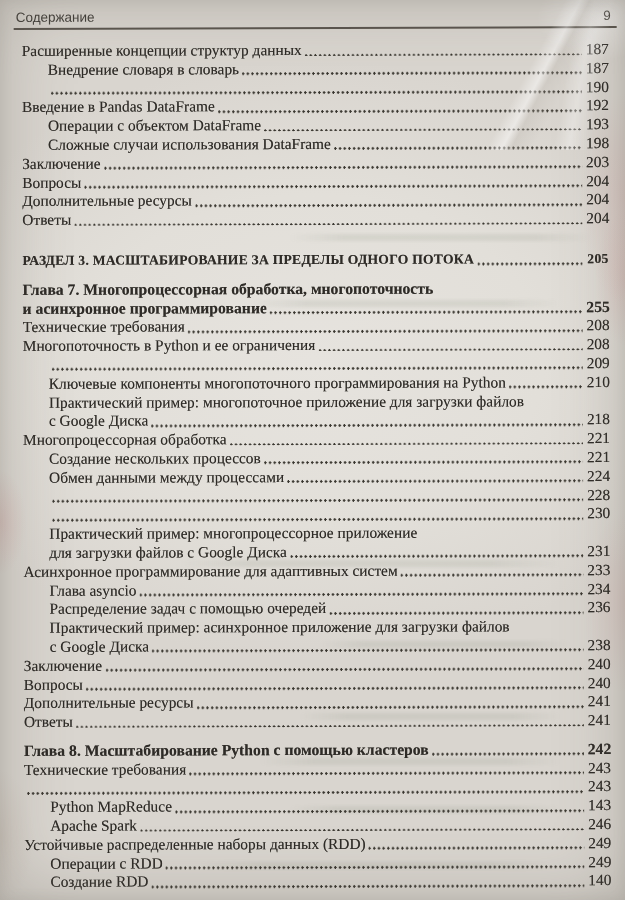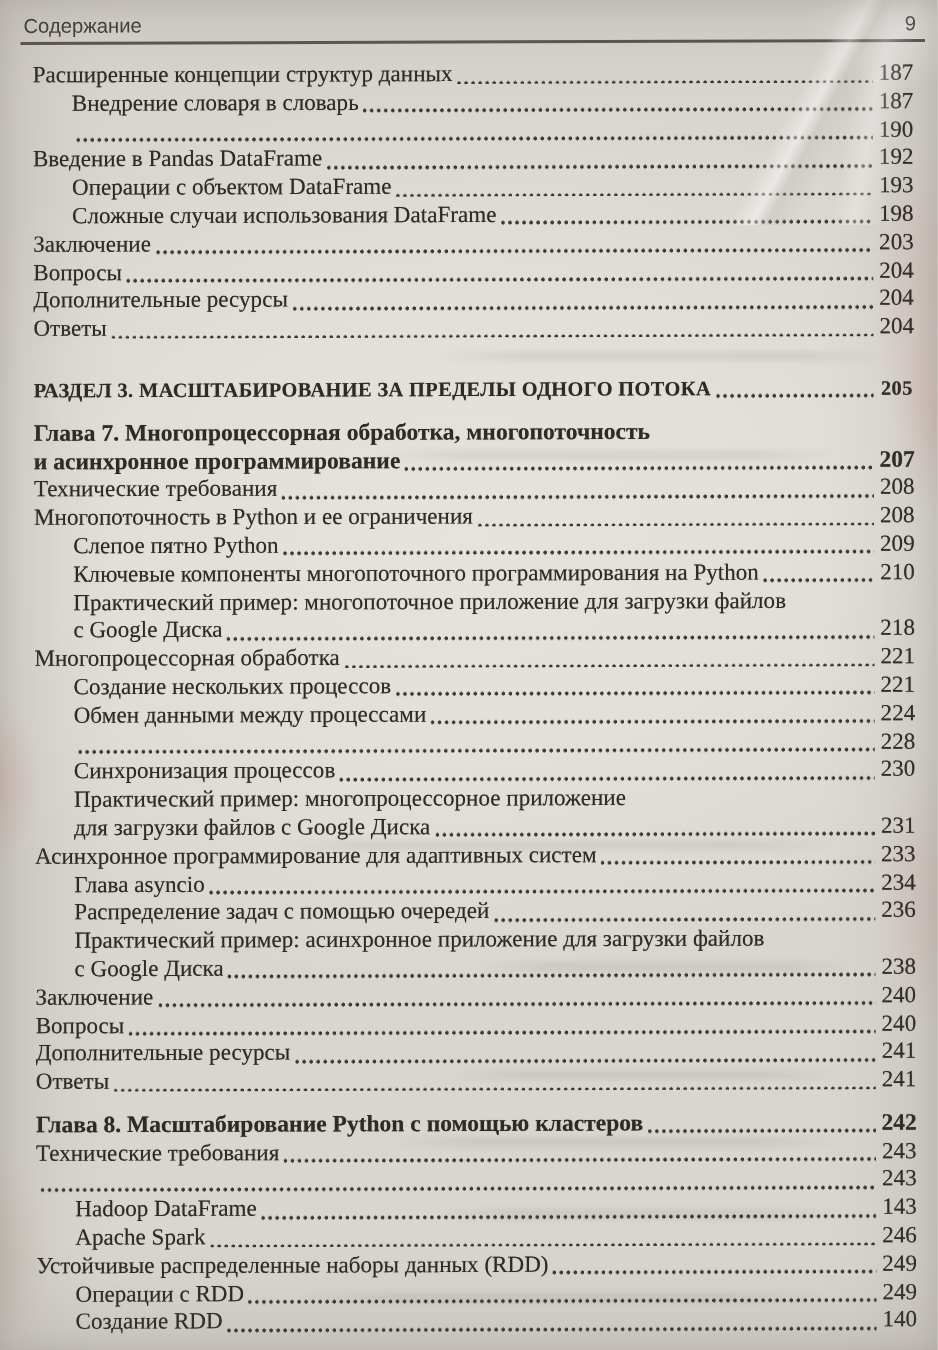--- a/index.html
+++ b/index.html
@@ -145,34 +145,33 @@
           <span class="txt">РАЗДЕЛ 3. МАСШТАБИРОВАНИЕ ЗА ПРЕДЕЛЫ ОДНОГО ПОТОКА</span>
           <span class="dots"></span>
           <span class="pg">205</span>
         </div>
         <div class="row lvl0 st-chapter">
           <span class="txt">Глава 7. Многопроцессорная обработка, многопоточность</span>
         </div>
         <div class="row lvl0 st-chapter_cont">
           <span class="txt">и асинхронное программирование</span>
           <span class="dots"></span>
-          <span class="pg">207</span>
+          <span class="pg">255</span>
         </div>
         <div class="row lvl0 st-plain">
           <span class="txt">Технические требования</span>
           <span class="dots"></span>
           <span class="pg">208</span>
         </div>
         <div class="row lvl0 st-plain">
           <span class="txt">Многопоточность в Python и ее ограничения</span>
           <span class="dots"></span>
           <span class="pg">208</span>
         </div>
         <div class="row lvl1 st-plain">
-          <span class="txt">Слепое пятно Python</span>
           <span class="dots"></span>
           <span class="pg">209</span>
         </div>
         <div class="row lvl1 st-plain">
           <span class="txt">Ключевые компоненты многопоточного программирования на Python</span>
           <span class="dots"></span>
           <span class="pg">210</span>
         </div>
         <div class="row lvl1 st-plain">
           <span class="txt">Практический пример: многопоточное приложение для загрузки файлов</span>
@@ -195,21 +194,20 @@
         <div class="row lvl1 st-plain">
           <span class="txt">Обмен данными между процессами</span>
           <span class="dots"></span>
           <span class="pg">224</span>
         </div>
         <div class="row lvl1 st-plain">
           <span class="dots"></span>
           <span class="pg">228</span>
         </div>
         <div class="row lvl1 st-plain">
-          <span class="txt">Синхронизация процессов</span>
           <span class="dots"></span>
           <span class="pg">230</span>
         </div>
         <div class="row lvl1 st-plain">
           <span class="txt">Практический пример: многопроцессорное приложение</span>
         </div>
         <div class="row lvl1 st-plain">
           <span class="txt">для загрузки файлов с Google Диска</span>
           <span class="dots"></span>
           <span class="pg">231</span>
@@ -265,21 +263,21 @@
         <div class="row lvl0 st-plain">
           <span class="txt">Технические требования</span>
           <span class="dots"></span>
           <span class="pg">243</span>
         </div>
         <div class="row lvl0 st-plain">
           <span class="dots"></span>
           <span class="pg">243</span>
         </div>
         <div class="row lvl1 st-plain">
-          <span class="txt">Hadoop DataFrame</span>
+          <span class="txt">Python MapReduce</span>
           <span class="dots"></span>
           <span class="pg">143</span>
         </div>
         <div class="row lvl1 st-plain">
           <span class="txt">Apache Spark</span>
           <span class="dots"></span>
           <span class="pg">246</span>
         </div>
         <div class="row lvl0 st-plain">
           <span class="txt">Устойчивые распределенные наборы данных (RDD)</span>

